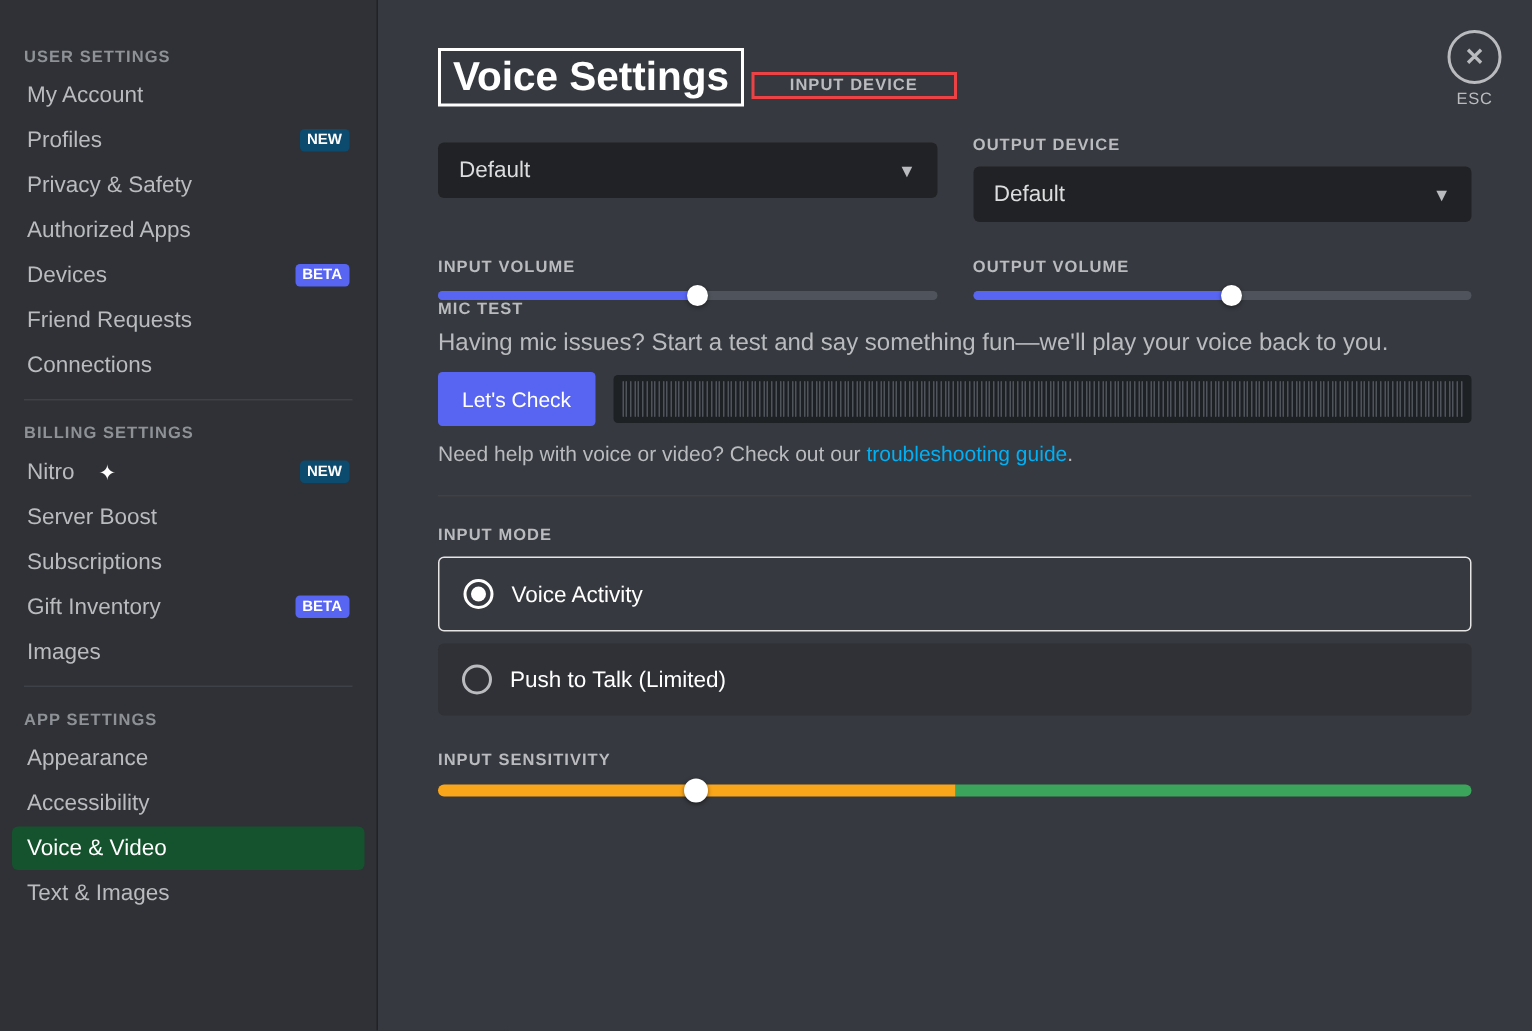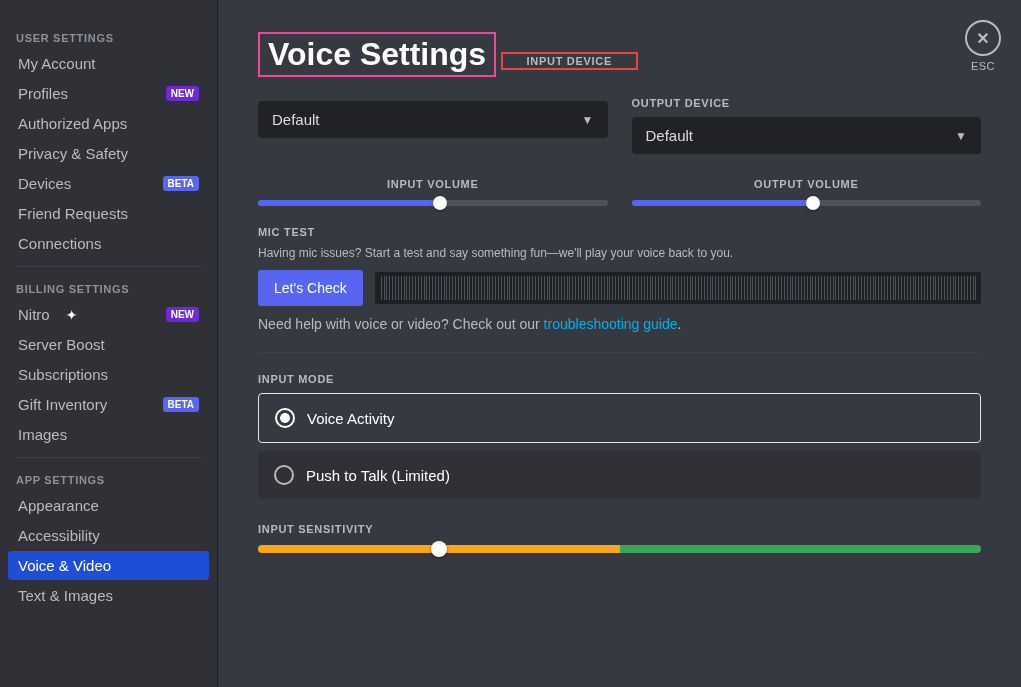--- a/index.html
+++ b/index.html
@@ -8,21 +8,21 @@
       background: #2f3136;
       color: #dcddde;
       display: flex;
       height: 687px;
       width: 1021px;
       overflow: hidden;
     }
 
     
     .sidebar {
-      width: 218px;
+      width: 252px;
       background: #2f3136;
       padding: 16px 8px;
       overflow-y: auto;
       flex-shrink: 0;
       border-right: 1px solid #202225;
     }
     .sidebar-section-label {
       font-size: 11px;
       font-weight: 700;
       color: #8e9297;
@@ -37,36 +37,36 @@
       justify-content: space-between;
       padding: 6px 10px;
       border-radius: 4px;
       cursor: pointer;
       font-size: 15px;
       color: #b9bbbe;
       margin: 1px 0;
       user-select: none;
     }
     .sidebar-item.highlighted {
-      background: #1d4ed8;
+      background: #14532d;
       color: #ffffff;
     }
     .sidebar-item-text {
       flex: 1;
     }
     .badge {
       font-size: 10px;
       font-weight: 700;
       padding: 2px 5px;
       border-radius: 3px;
       margin-left: 6px;
       text-transform: uppercase;
     }
     .badge-new {
-      background: #6d28d9;
+      background: #0c4a6e;
       color: #fff;
     }
     .badge-beta {
       background: #5865f2;
       color: #fff;
     }
     .nitro-sparkle {
       display: flex;
       align-items: center;
       gap: 16px;
@@ -84,25 +84,25 @@
     
     .main-content {
       flex: 1;
       background: #36393f;
       padding: 32px 40px;
       overflow-y: auto;
       position: relative;
     }
 
     .page-title {
-      font-size: 32px;
+      font-size: 27px;
       font-weight: 700;
       color: #ffffff;
       margin-bottom: 20px;
-      border: 2px solid #ec4899;
+      border: 2px solid #ffffff;
       display: inline-block;
       padding: 2px 8px;
     }
 
     .section-header {
       font-size: 11px;
       font-weight: 700;
       color: #b9bbbe;
       text-transform: uppercase;
       letter-spacing: 0.7px;
@@ -140,22 +140,20 @@
       color: #dcddde;
     }
     .select-arrow {
       color: #b9bbbe;
       font-size: 12px;
     }
 
     .volume-row {
       display: flex;
       gap: 24px;
-      margin-bottom: 20px;
-      text-align: center;
     }
     .volume-col {
       flex: 1;
     }
 
     .slider-track {
       width: 100%;
       height: 6px;
       border-radius: 3px;
       position: relative;
@@ -175,21 +173,21 @@
       position: absolute;
       top: -4px;
       transform: translateX(-50%);
       box-shadow: 0 1px 3px rgba(0,0,0,0.4);
     }
 
     .mic-test-section {
       margin-bottom: 20px;
     }
     .mic-test-desc {
-      font-size: 12px;
+      font-size: 16px;
       color: #b9bbbe;
       margin-bottom: 10px;
     }
     .mic-test-row {
       display: flex;
       align-items: center;
       gap: 12px;
       margin-bottom: 10px;
     }
     .lets-check-btn {
@@ -354,24 +352,24 @@
   <div class="sidebar-section-label">User Settings</div>
 
   <div class="sidebar-item">
     <span class="sidebar-item-text">My Account</span>
   </div>
   <div class="sidebar-item">
     <span class="sidebar-item-text">Profiles</span>
     <span class="badge badge-new">NEW</span>
   </div>
   <div class="sidebar-item">
+    <span class="sidebar-item-text">Privacy &amp; Safety</span>
+  </div>
+  <div class="sidebar-item">
     <span class="sidebar-item-text">Authorized Apps</span>
-  </div>
-  <div class="sidebar-item">
-    <span class="sidebar-item-text">Privacy &amp; Safety</span>
   </div>
   <div class="sidebar-item">
     <span class="sidebar-item-text">Devices</span>
     <span class="badge badge-beta">BETA</span>
   </div>
   <div class="sidebar-item">
     <span class="sidebar-item-text">Friend Requests</span>
   </div>
   <div class="sidebar-item">
     <span class="sidebar-item-text">Connections</span>

